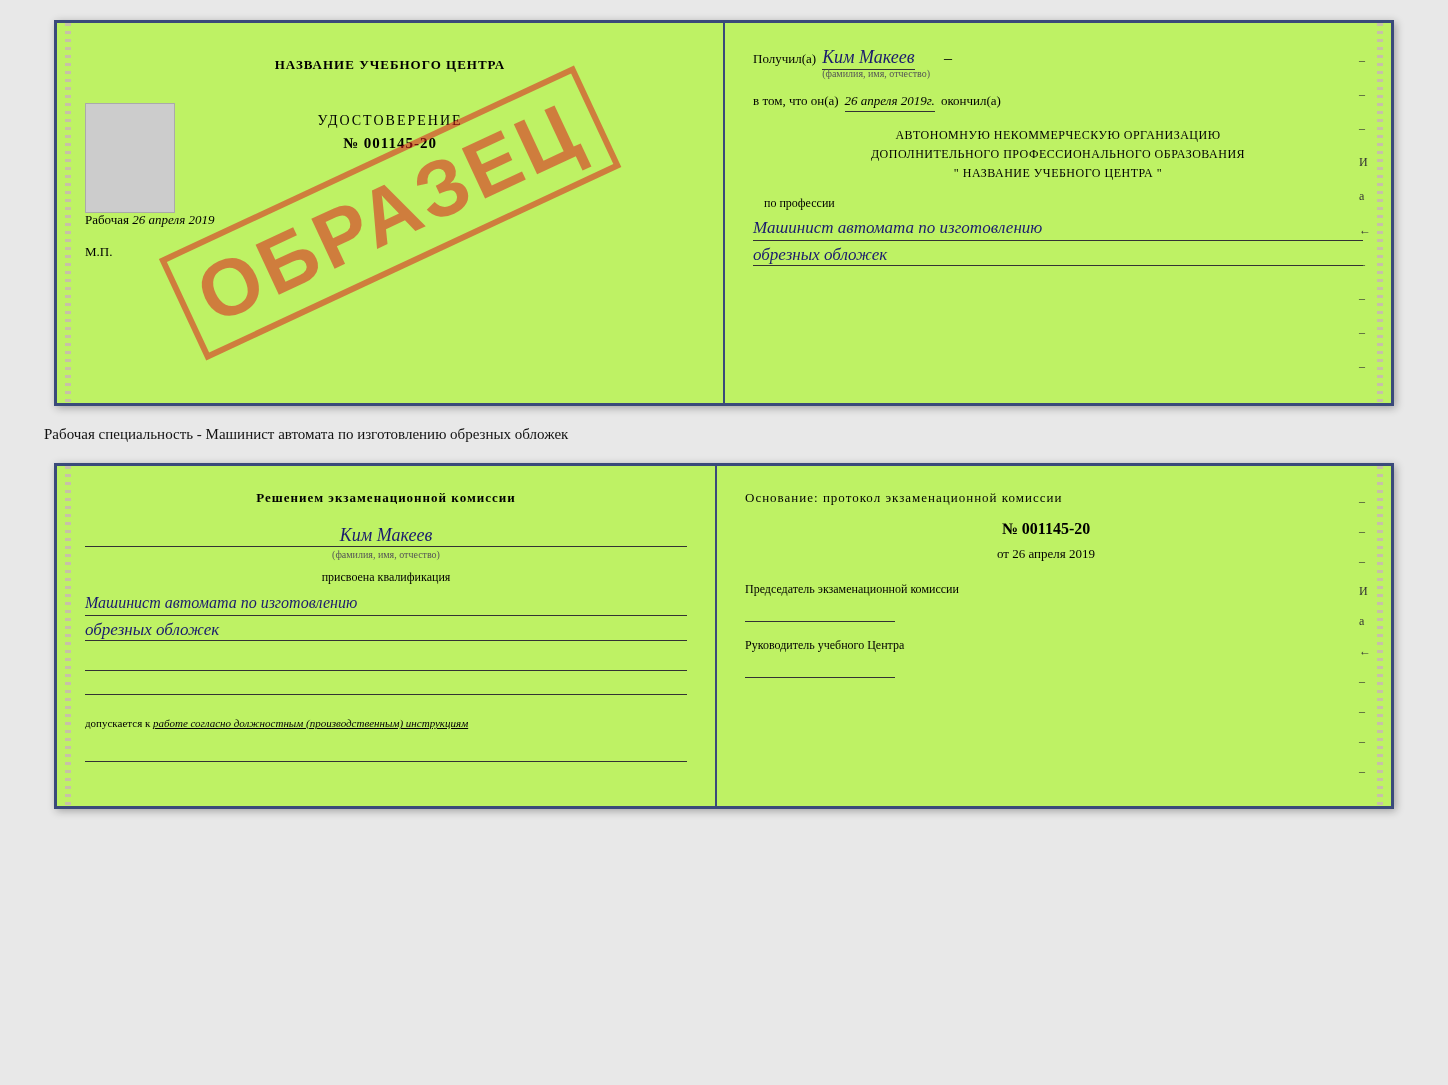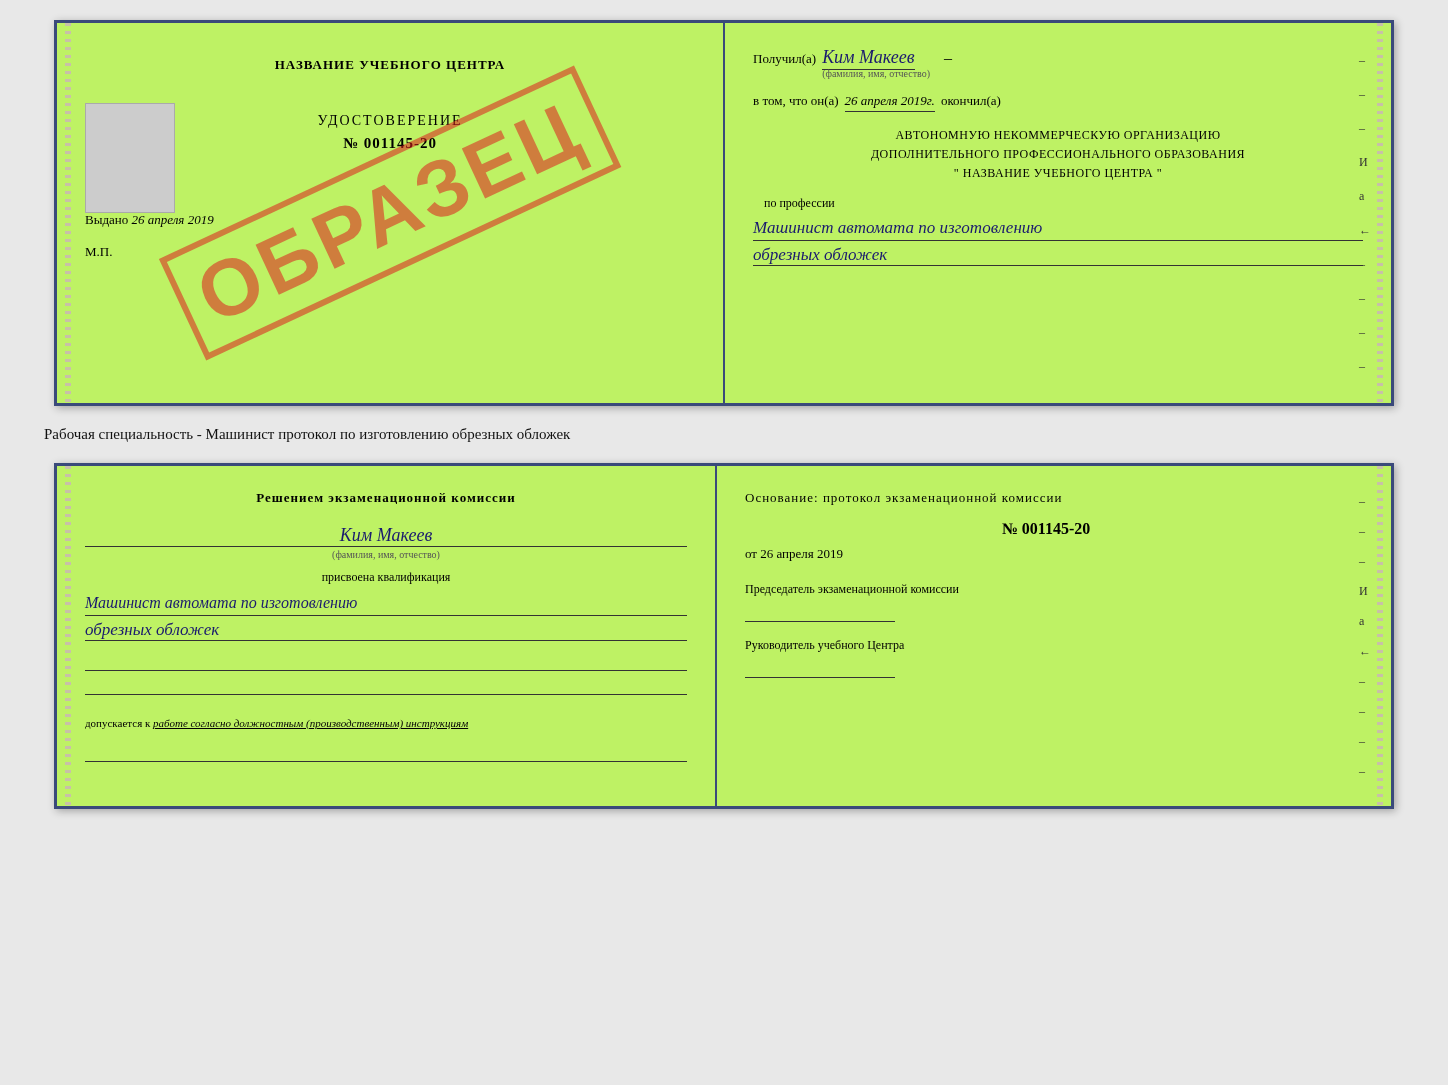--- a/index.html
+++ b/index.html
@@ -272,21 +272,21 @@
       margin-bottom: 14px;
     }
     .protocol-number {
       font-size: 16px;
       font-weight: bold;
       text-align: center;
       margin-bottom: 8px;
     }
     .protocol-date {
       font-size: 13px;
-      text-align: left;
+      text-align: center;
       margin-bottom: 18px;
     }
 
     .podpis-block {
       margin-top: 14px;
       font-family: Liberation Serif, serif;
     }
     .podpis-label {
       font-size: 12px;
       line-height: 1.5;
@@ -311,21 +311,21 @@
 
   <div class="doc-left">
     <div class="school-name">НАЗВАНИЕ УЧЕБНОГО ЦЕНТРА</div>
     <div class="photo-placeholder"></div>
     <div class="watermark">ОБРАЗЕЦ</div>
     <div class="udostoverenie-block">
       <div class="udostoverenie-label">УДОСТОВЕРЕНИЕ</div>
       <div class="number-line">№ 001145-20</div>
     </div>
     <div class="vydano-line">
-      <span>Выдано</span>
+      <span>Рабочая</span>
       <span style="font-style:italic;">26 апреля 2019</span>
     </div>
     <div class="mp-line">М.П.</div>
   </div>
 
   <div class="doc-right" style="">
     <div class="recipient-line">
       <span class="recipient-label">Получил(а)</span>
       <div>
         <span class="recipient-name italic-handwritten">Ким Макеев</span>
@@ -358,21 +358,21 @@
       <span class="dash-item">а</span>
       <span class="dash-item">←</span>
       <span class="dash-item">–</span>
       <span class="dash-item">–</span>
       <span class="dash-item">–</span>
       <span class="dash-item">–</span>
     </div>
   </div>
 </div>
 
-<div class="middle-label" style="width:1360px; padding: 4px 0;">Рабочая специальность - Машинист протокол по изготовлению обрезных обложек</div>
+<div class="middle-label" style="width:1360px; padding: 4px 0;">Рабочая специальность - Машинист автомата по изготовлению обрезных обложек</div>
 
 <div class="document-pair second-pair">
 
   <div class="doc-left">
     <div class="komissia-title">Решением экзаменационной комиссии</div>
     <div class="person-name-komissia italic-handwritten">Ким Макеев</div>
     <span class="fio-caption" style="margin-bottom:8px; display:block;">(фамилия, имя, отчество)</span>
     <div class="kvali-label">присвоена квалификация</div>
     <div class="kvali-value italic-handwritten">Машинист автомата по изготовлению</div>
     <span class="profession-value-line2 italic-handwritten">обрезных обложек</span>

